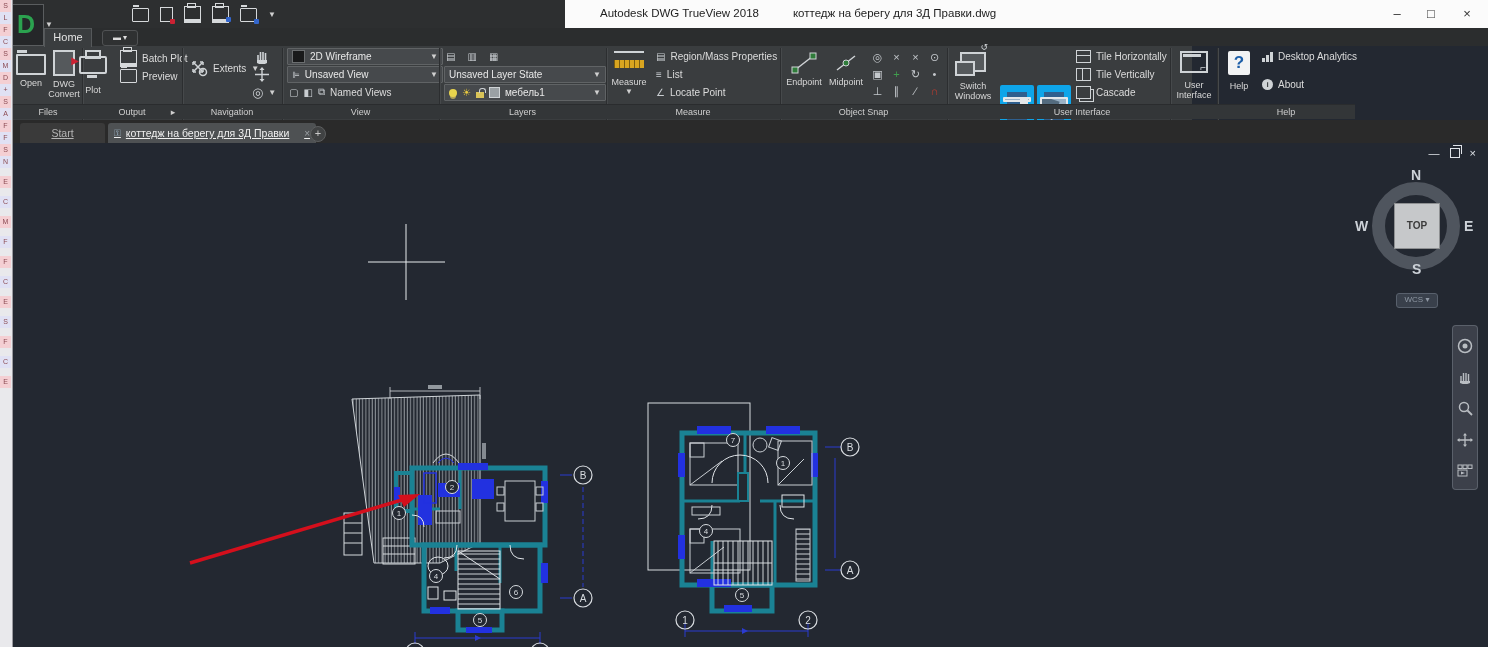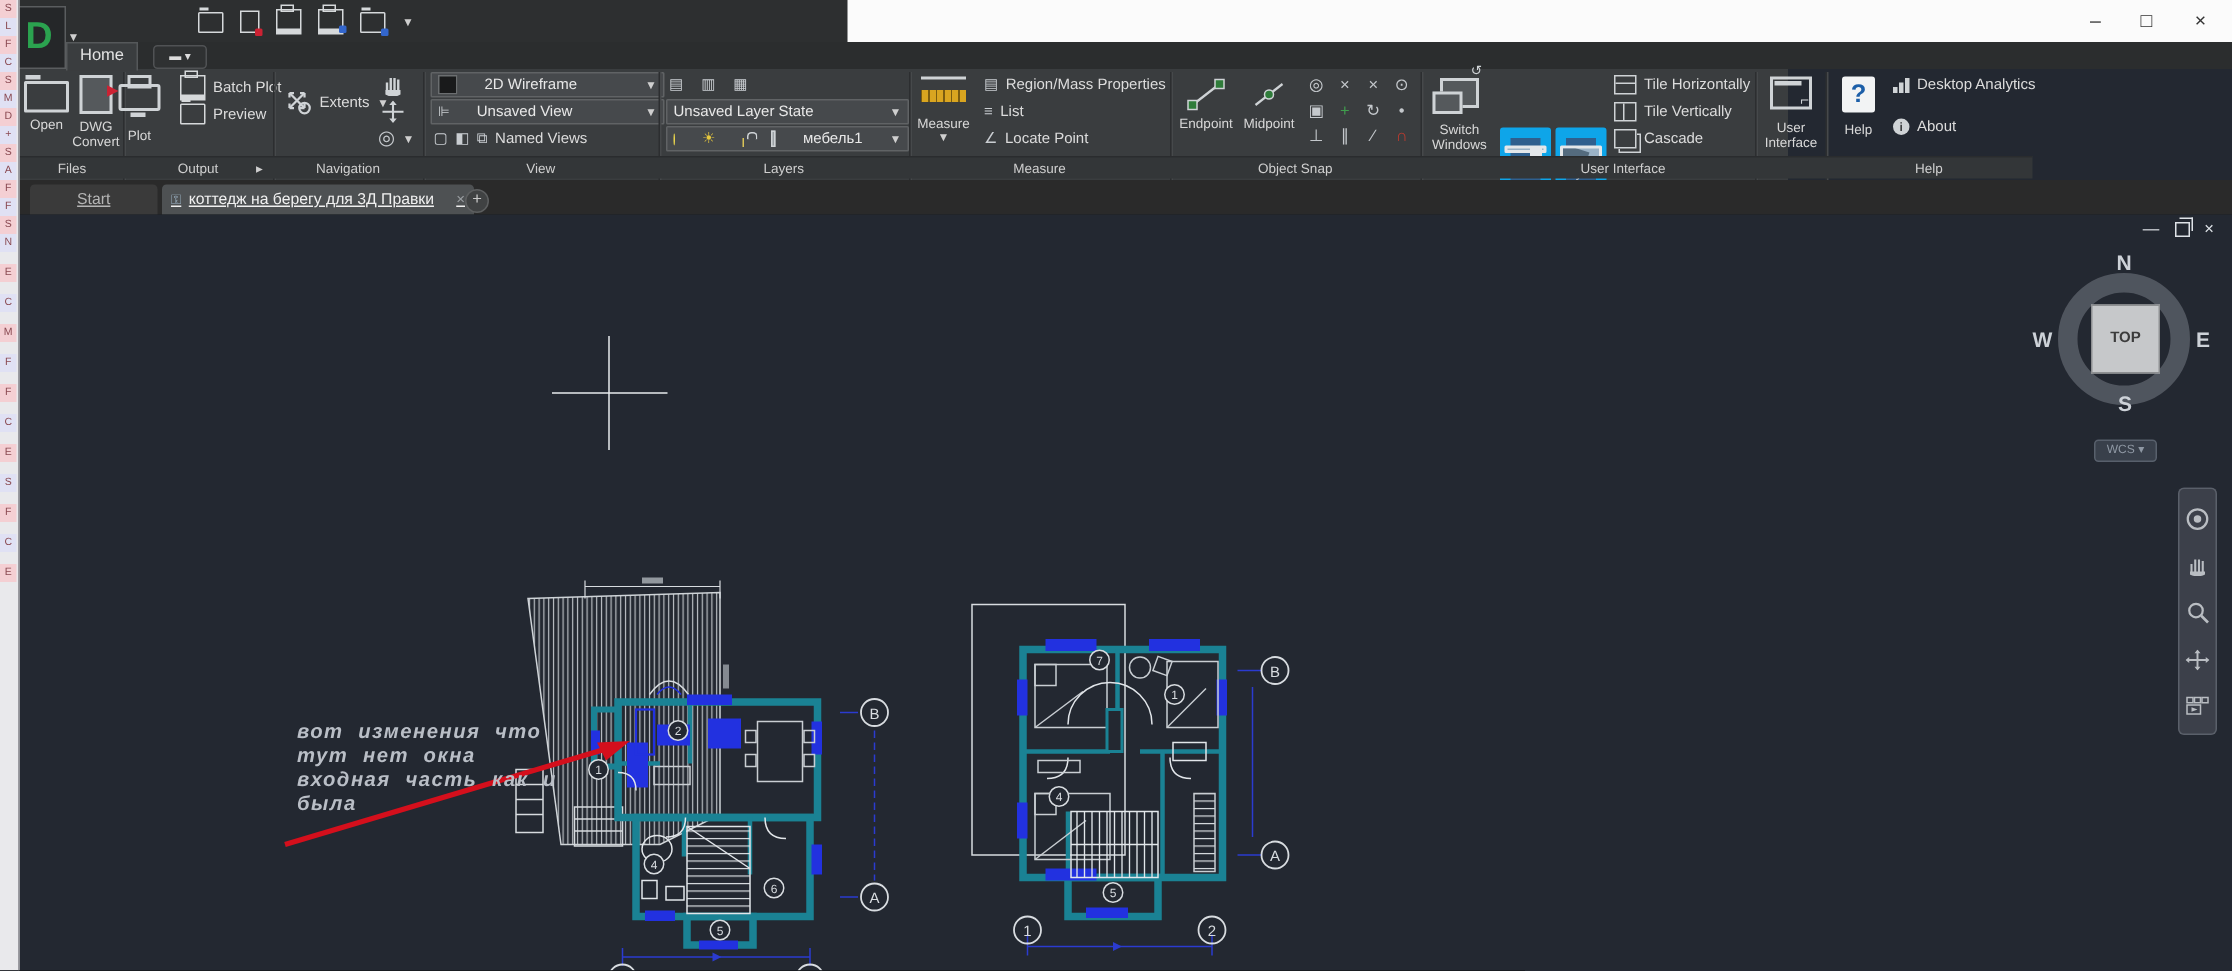--- a/index.html
+++ b/index.html
@@ -36,21 +36,21 @@
                color:#ddd;font-size:8px;text-align:center;line-height:13px;}
   #ribbon-content{left:0;top:18px;width:1488px;height:58px;}
   #panel-labels{left:0;top:76px;width:1355px;height:14px;background:#333638;border-top:1px solid #2a2c2e;}
   .plabel{position:absolute;top:1px;height:12px;color:#cfcfcf;font-size:9px;text-align:center;line-height:12px;}
   .pdivider{position:absolute;top:2px;width:1px;height:86px;background:#2c2e30;box-shadow:1px 0 0 #46494b;}
   .bigbtn{position:absolute;top:2px;display:flex;flex-direction:column;align-items:center;color:#d8d8d8;
           font-size:9px;line-height:10px;text-align:center;}
   .bigbtn .ic{margin-bottom:3px;}
   .rowbtn{position:absolute;height:16px;display:flex;align-items:center;gap:5px;color:#dcdcdc;font-size:10px;white-space:nowrap;}
   .dropdown{position:absolute;height:15px;background:#46494c;border:1px solid #606365;border-radius:1px;
-            color:#e8e8e8;font-size:10px;display:flex;align-items:center;padding:0 4px;gap:18px;}
+            color:#e8e8e8;font-size:10px;display:flex;align-items:center;padding:0 4px;gap:5px;}
   .dropdown .dd-caret{margin-left:auto;color:#cfcfcf;font-size:8px;}
   .sq-ic{display:inline-block;width:11px;height:11px;background:#191a1b;border:1px solid #6b6e70;}
   .glyph{color:#c9cdd1;}
   
   .bi-folder{position:relative;width:26px;height:17px;border:2px solid #cfd3d6;border-radius:1px;}
   .bi-folder:before{content:"";position:absolute;top:-6px;left:-1px;width:10px;height:3px;background:#cfd3d6;}
   .bi-doc{position:relative;width:18px;height:22px;border:2px solid #cfd3d6;background:#55595c;}
   .bi-doc:after{content:"▶";position:absolute;right:-6px;top:4px;color:#c23;font-size:10px;}
   .bi-printer{position:relative;width:24px;height:14px;border:2px solid #cfd3d6;border-radius:2px;margin-top:8px;}
   .bi-printer:before{content:"";position:absolute;top:-8px;left:4px;width:12px;height:5px;border:2px solid #cfd3d6;}
@@ -123,20 +123,23 @@
   #sliver{left:0;top:0;width:12px;height:647px;background:#e9e9ec;z-index:50;border-right:1px solid #9a9aa0;}
   .tile{width:11px;height:12px;font-size:7px;color:#8a4a52;text-align:center;line-height:12px;overflow:hidden;}
 </style>
 </head>
 <body>
 
 <div id="root">
 
   <div class="abs" id="titlebar">
     <div class="abs" id="titlebar-dark"></div>
+    <div class="abs" id="title-text">
+      <span>Autodesk DWG TrueView 2018</span><span class="doc">коттедж на берегу для 3Д Правки.dwg</span>
+    </div>
     <div class="abs winbtn" style="left:1382px">–</div>
     <div class="abs winbtn" style="left:1416px">□</div>
     <div class="abs winbtn" style="left:1452px">×</div>
     <div class="abs qat">
       <span class="mini-ic mi-folder"></span>
       <span class="mini-ic mi-doc red-dot"></span>
       <span class="mini-ic mi-printer"></span>
       <span class="mini-ic mi-printer blue-dot"></span>
       <span class="mini-ic mi-folder blue-dot"></span>
       <span class="caret">▼</span>
@@ -566,26 +569,20 @@
         <polygon points="420,351 398,352 404,364" fill="#d40f1c"></polygon>
       </g>
     </svg>
 
     <div class="abs" id="dwg-controls">
       <span>—</span>
       <span class="restore-ic"></span>
       <span>×</span>
     </div>
 
-    <div class="abs" id="annotation">
-      <div>вот изменения что</div>
-      <div>тут нет окна</div>
-      <div>входная часть как и</div>
-      <div>была</div>
-    </div>
 
     <div class="abs" id="vc-ring"></div>
     <div class="abs" id="vc-top">TOP</div>
     <div class="abs vc-letter" style="left:1411px;top:24px">N</div>
     <div class="abs vc-letter" style="left:1355px;top:75px">W</div>
     <div class="abs vc-letter" style="left:1464px;top:75px">E</div>
     <div class="abs vc-letter" style="left:1412px;top:118px">S</div>
     <div class="abs" id="wcs-btn"><span>WCS</span> ▾</div>
 
     <div class="abs" id="navbar">

